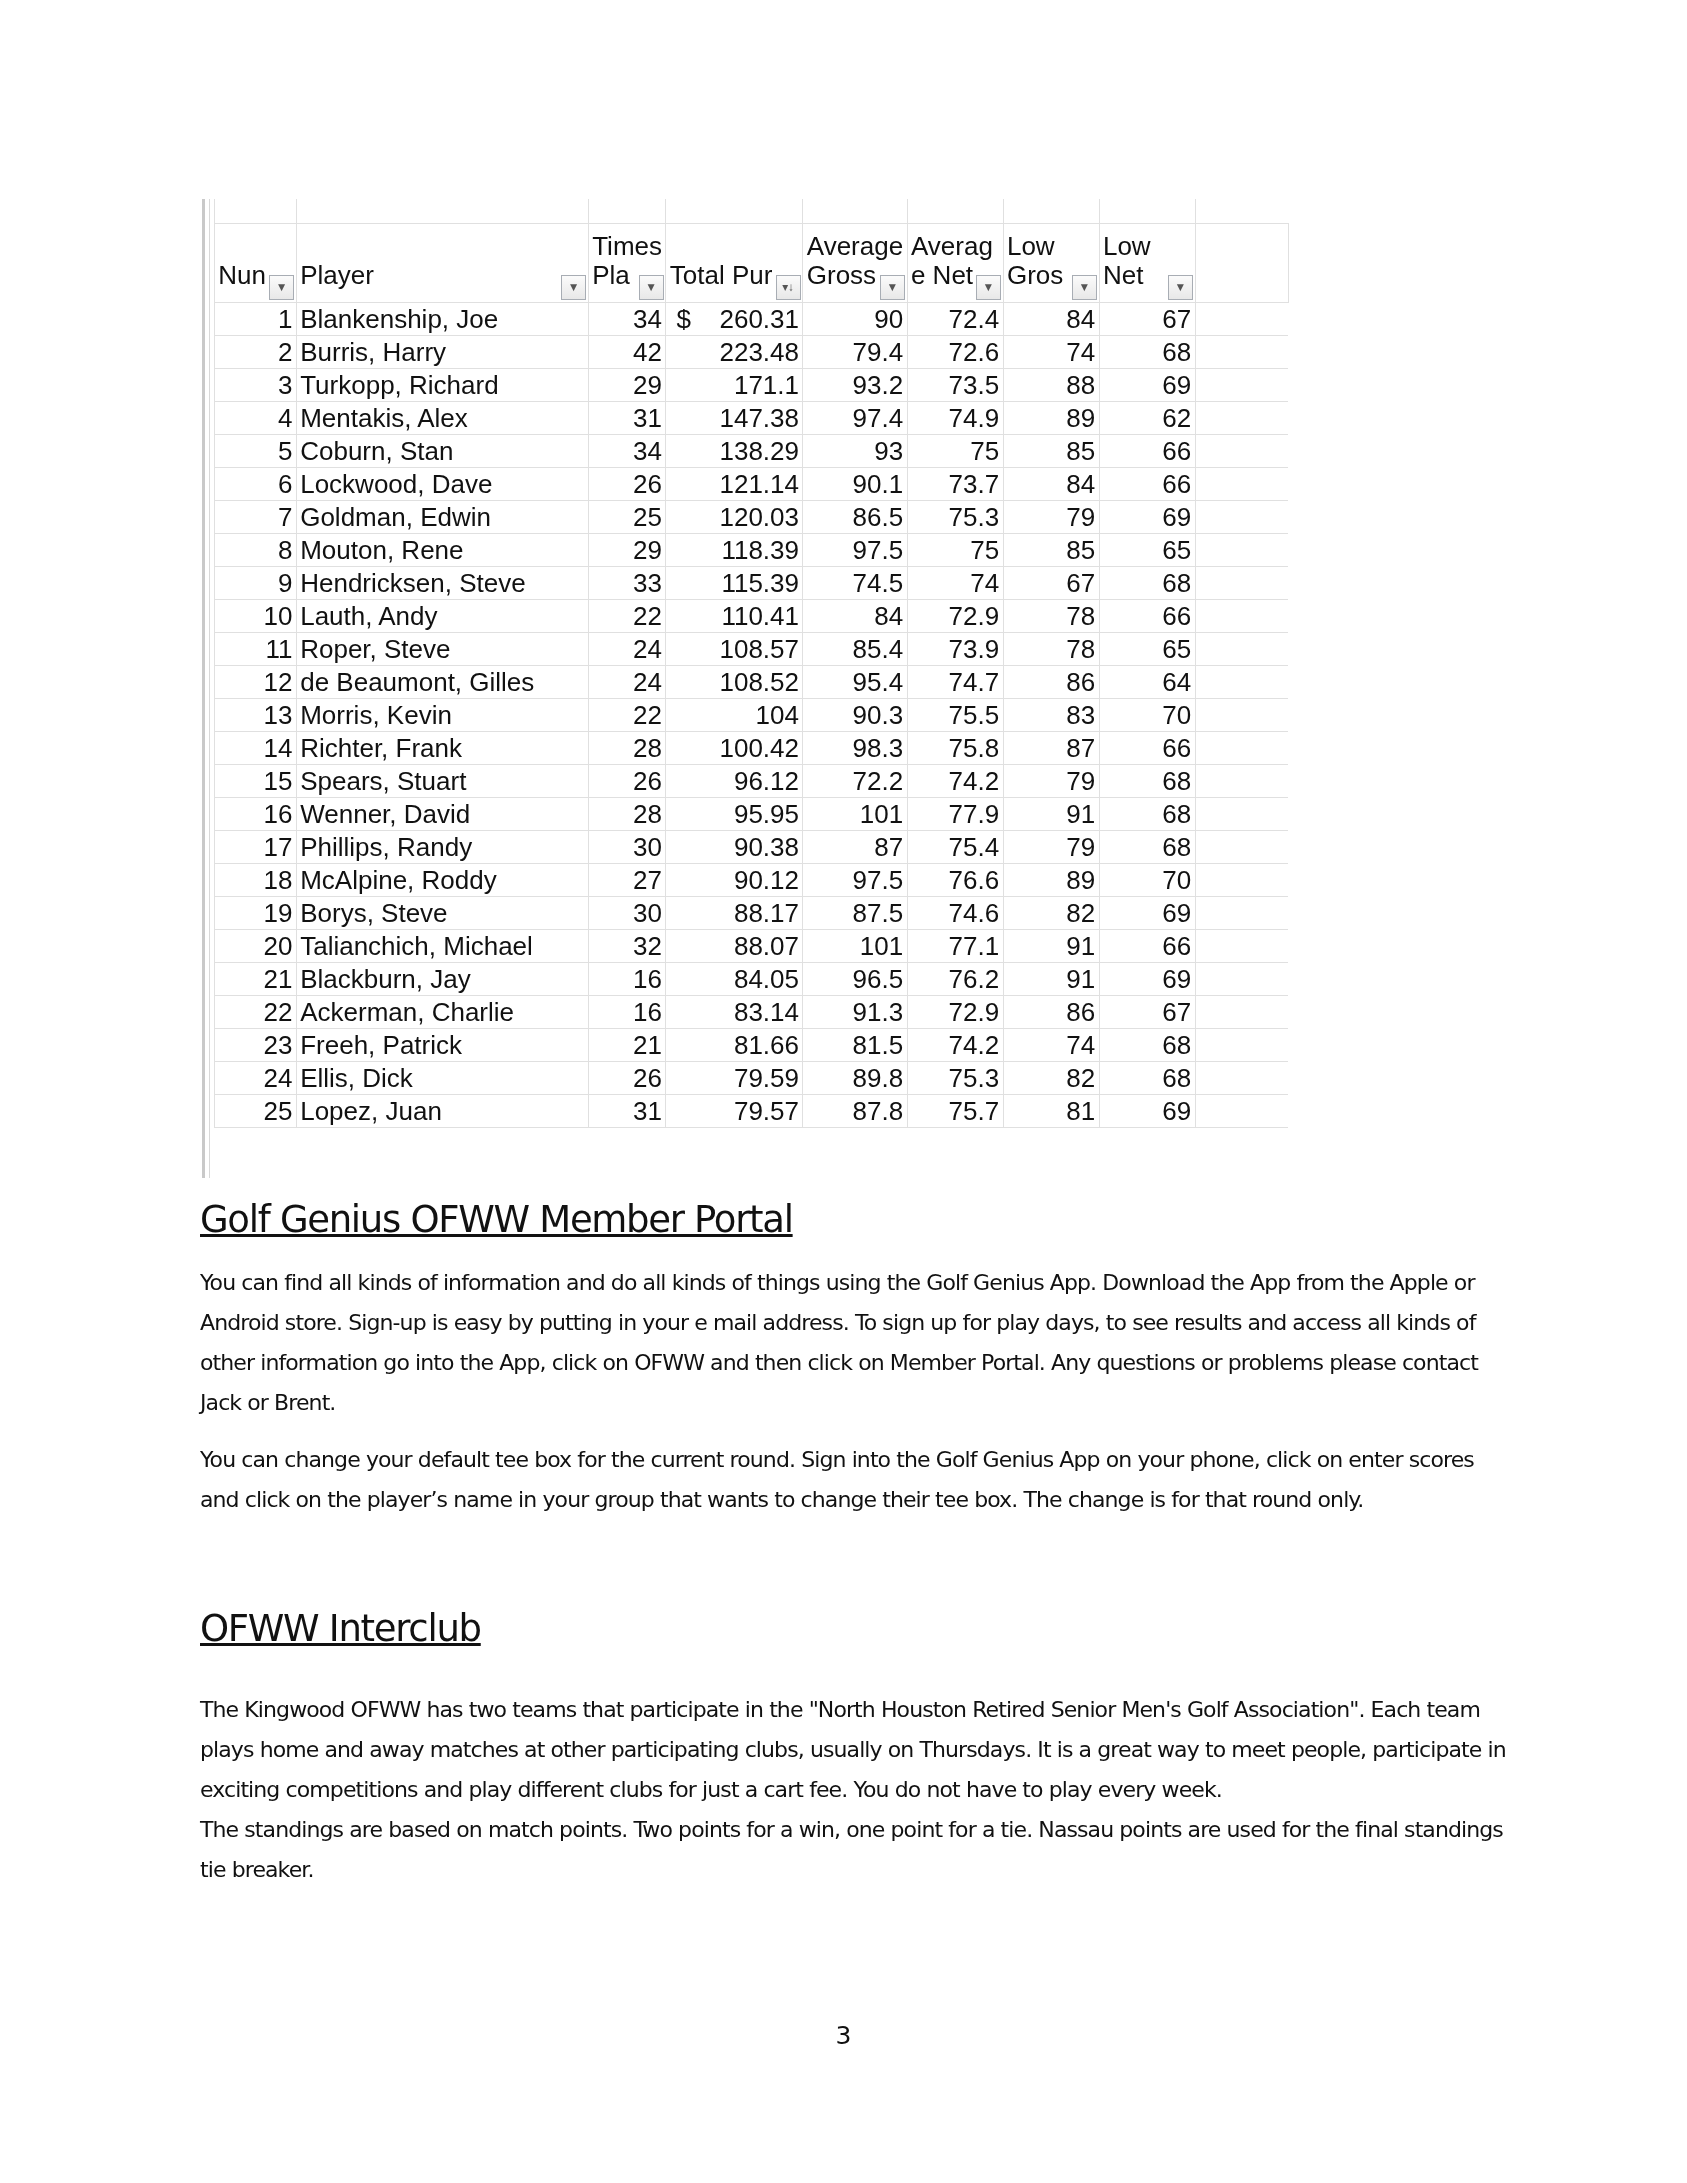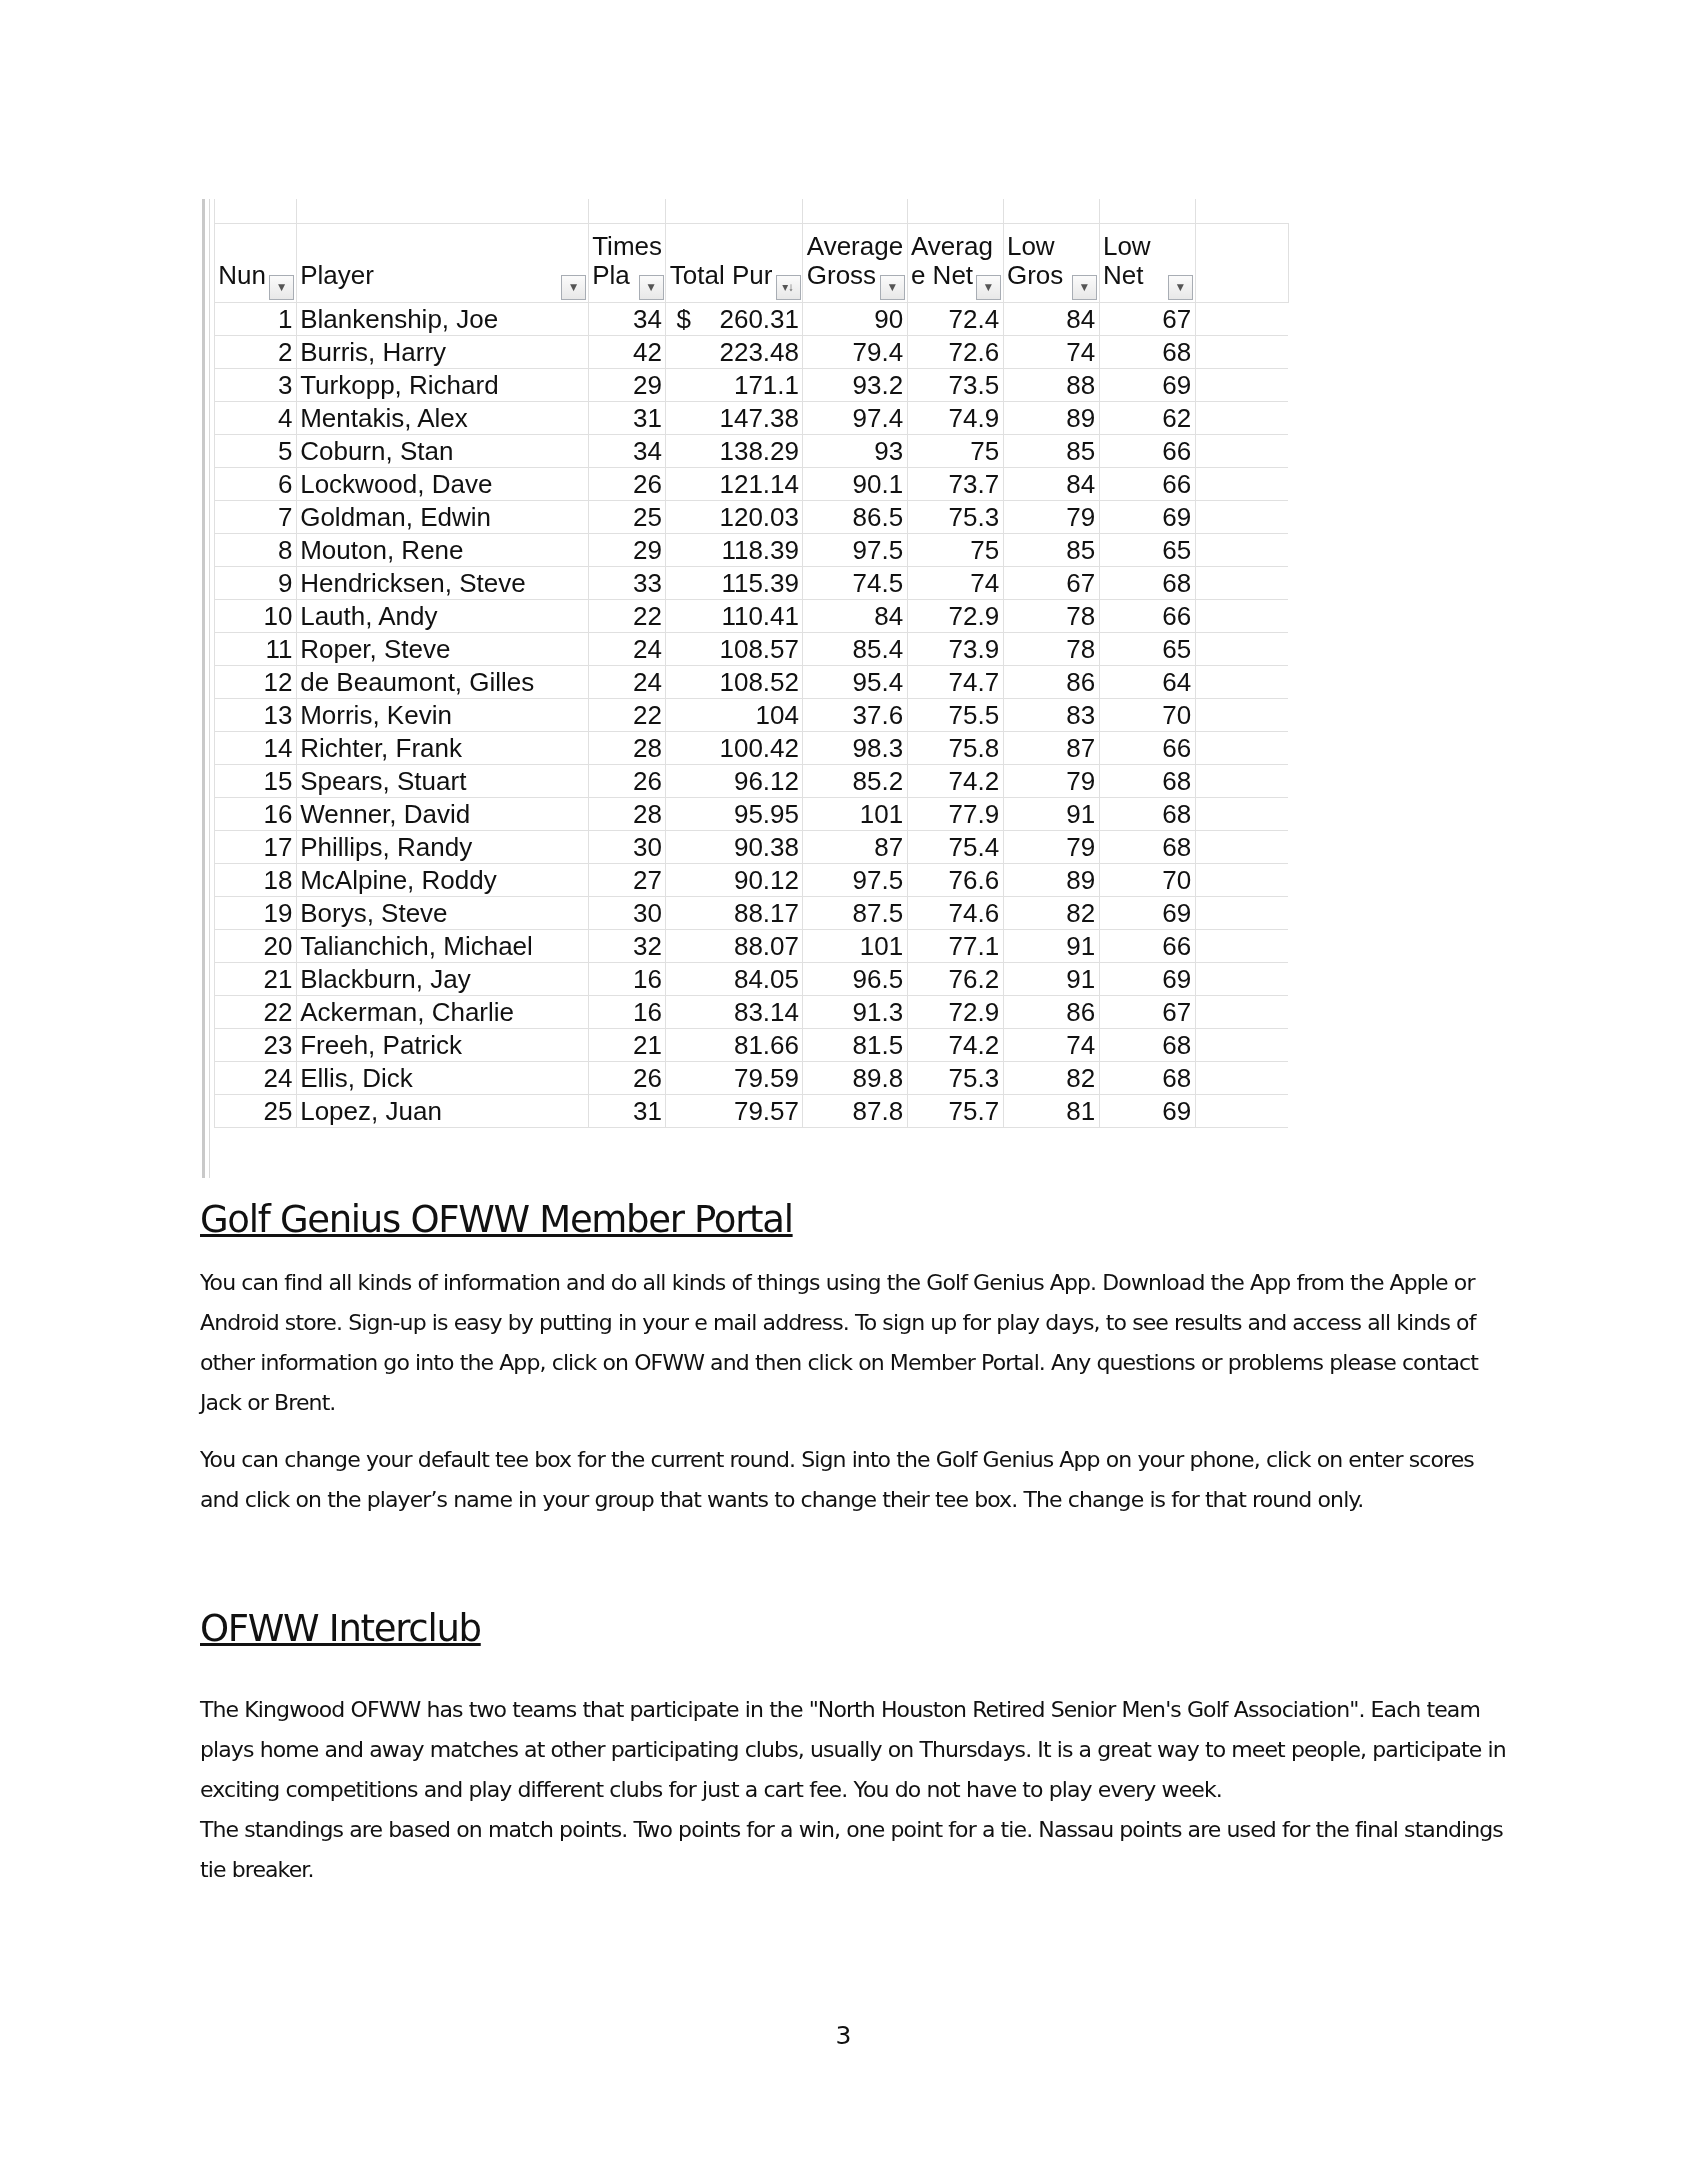--- a/index.html
+++ b/index.html
@@ -249,21 +249,21 @@
           <td class="num">74.7</td>
           <td class="num">86</td>
           <td class="num">64</td>
           <td class="blank"></td>
         </tr>
         <tr>
           <td class="num">13</td>
           <td class="name">Morris, Kevin</td>
           <td class="num">22</td>
           <td class="num">104</td>
-          <td class="num">37.6</td>
+          <td class="num">90.3</td>
           <td class="num">75.5</td>
           <td class="num">83</td>
           <td class="num">70</td>
           <td class="blank"></td>
         </tr>
         <tr>
           <td class="num">14</td>
           <td class="name">Richter, Frank</td>
           <td class="num">28</td>
           <td class="num">100.42</td>
@@ -271,21 +271,21 @@
           <td class="num">75.8</td>
           <td class="num">87</td>
           <td class="num">66</td>
           <td class="blank"></td>
         </tr>
         <tr>
           <td class="num">15</td>
           <td class="name">Spears, Stuart</td>
           <td class="num">26</td>
           <td class="num">96.12</td>
-          <td class="num">85.2</td>
+          <td class="num">72.2</td>
           <td class="num">74.2</td>
           <td class="num">79</td>
           <td class="num">68</td>
           <td class="blank"></td>
         </tr>
         <tr>
           <td class="num">16</td>
           <td class="name">Wenner, David</td>
           <td class="num">28</td>
           <td class="num">95.95</td>

